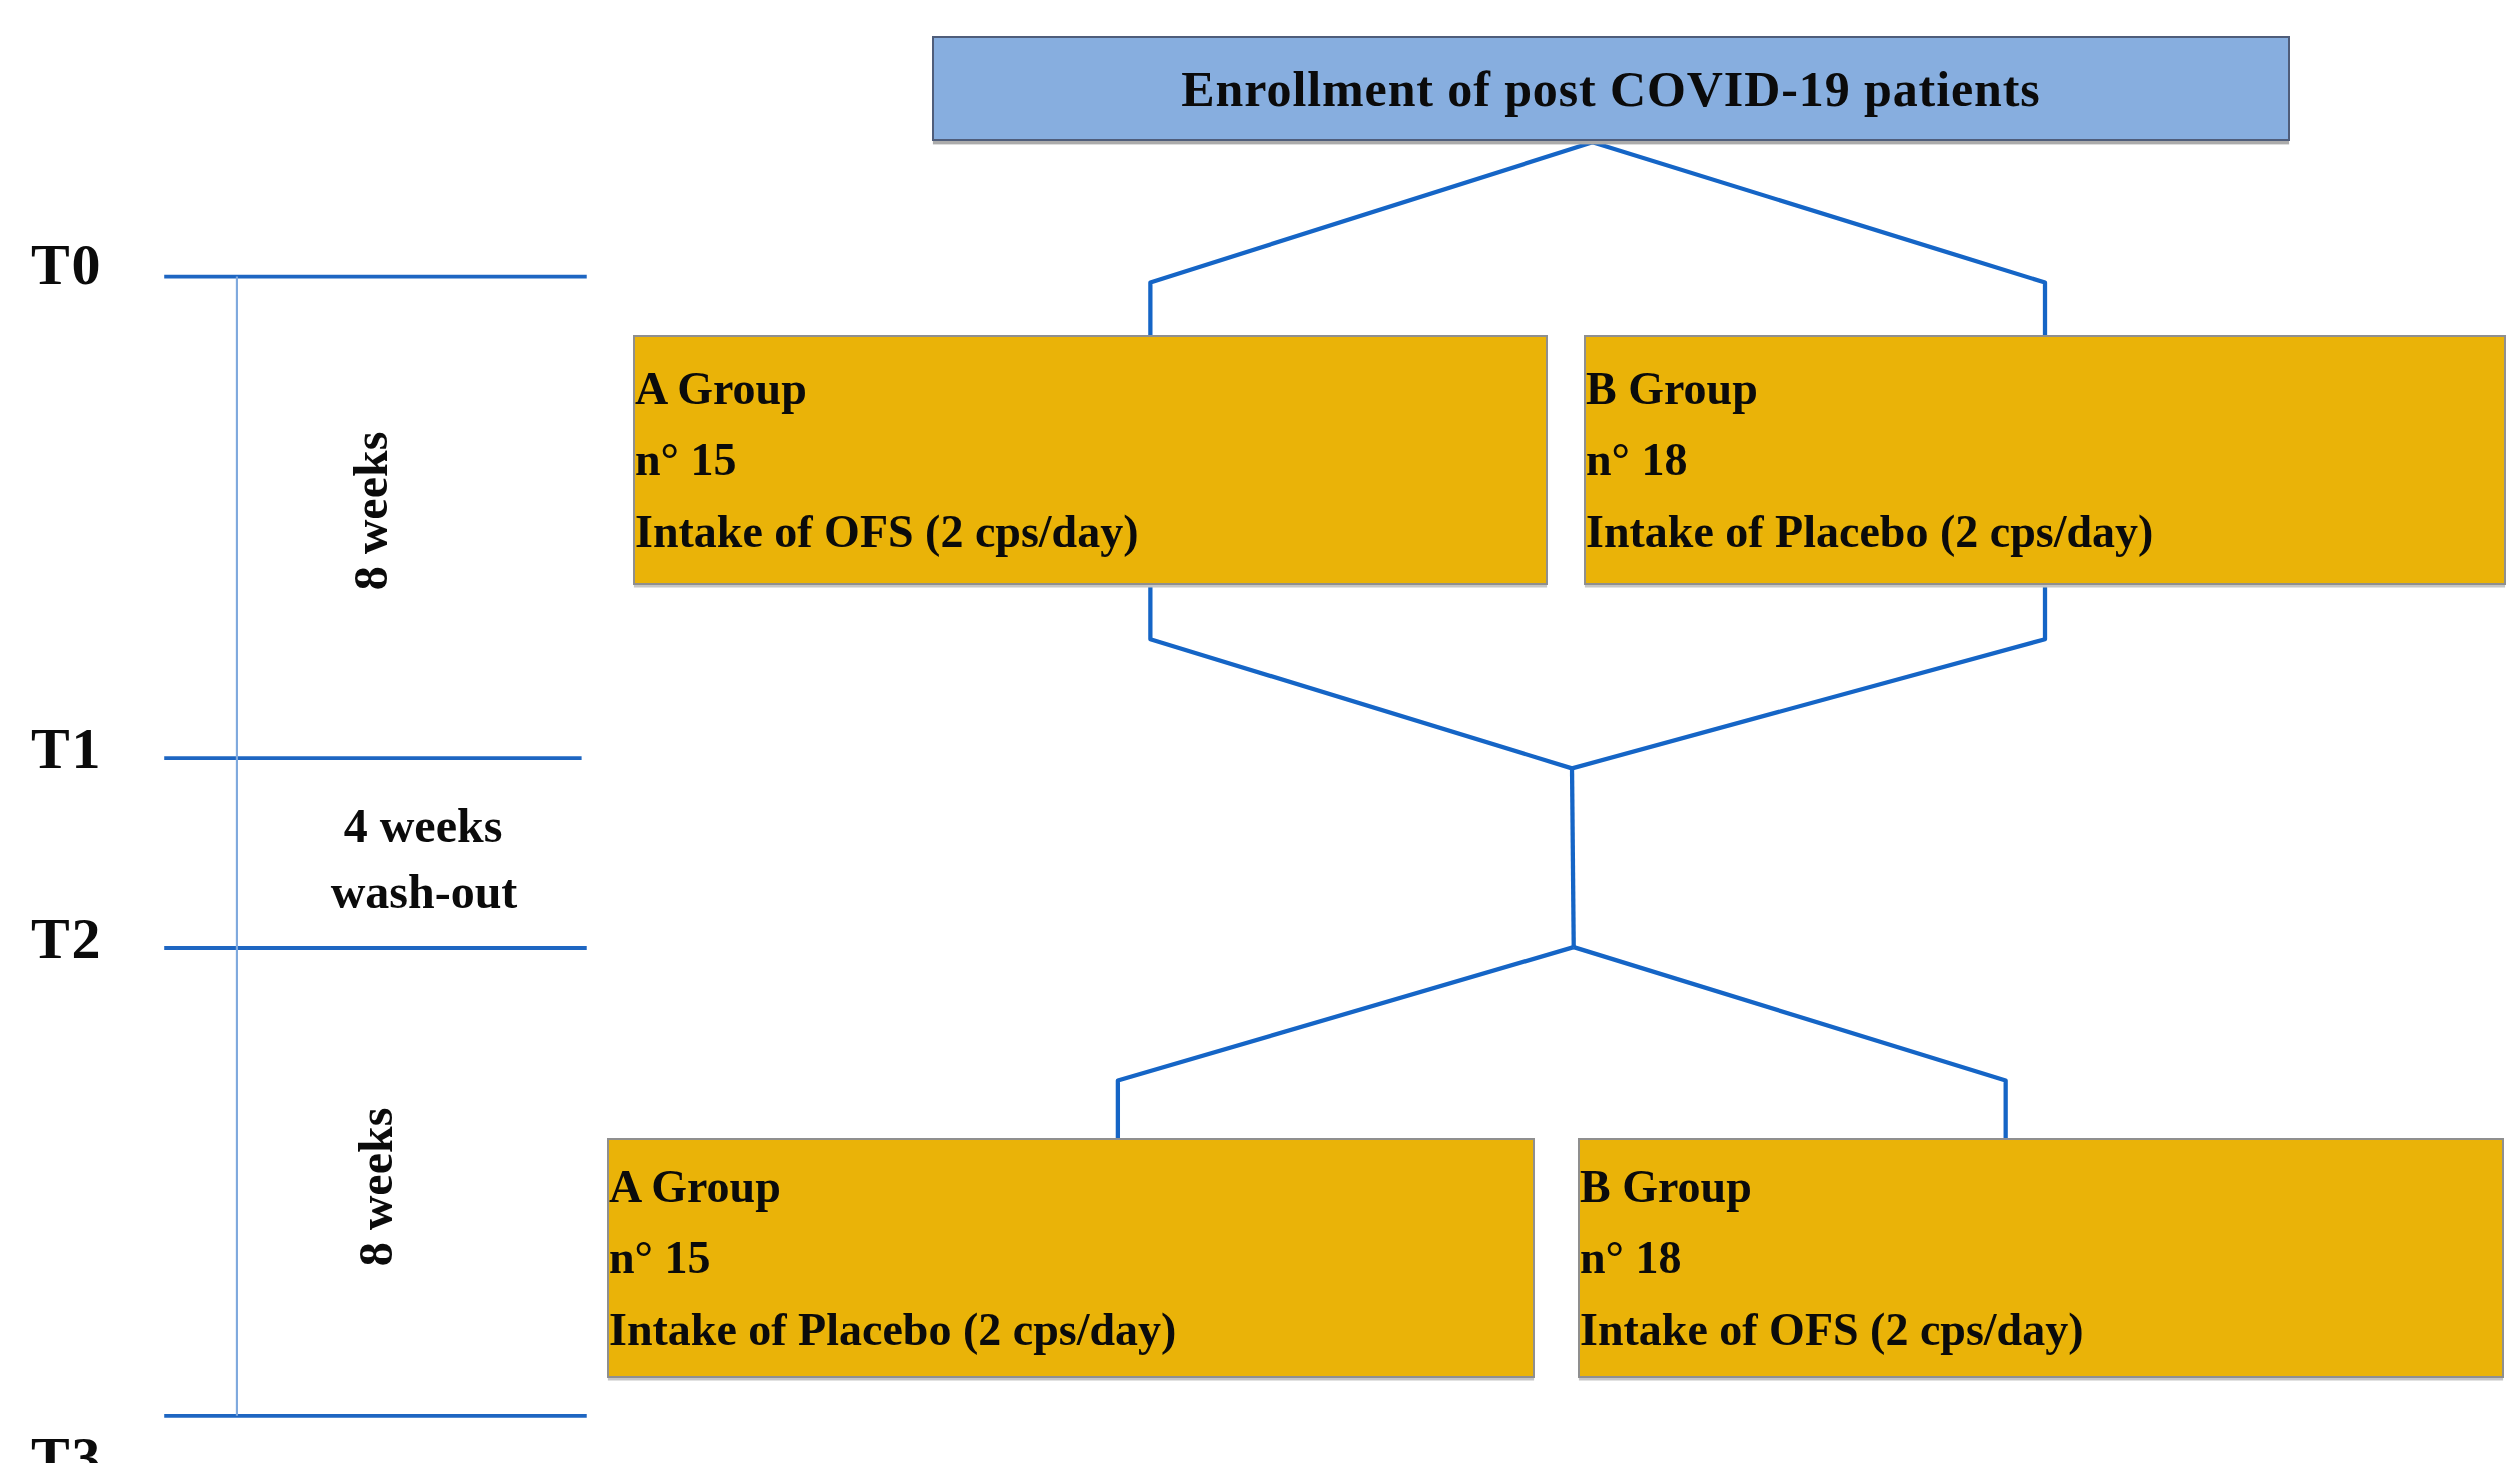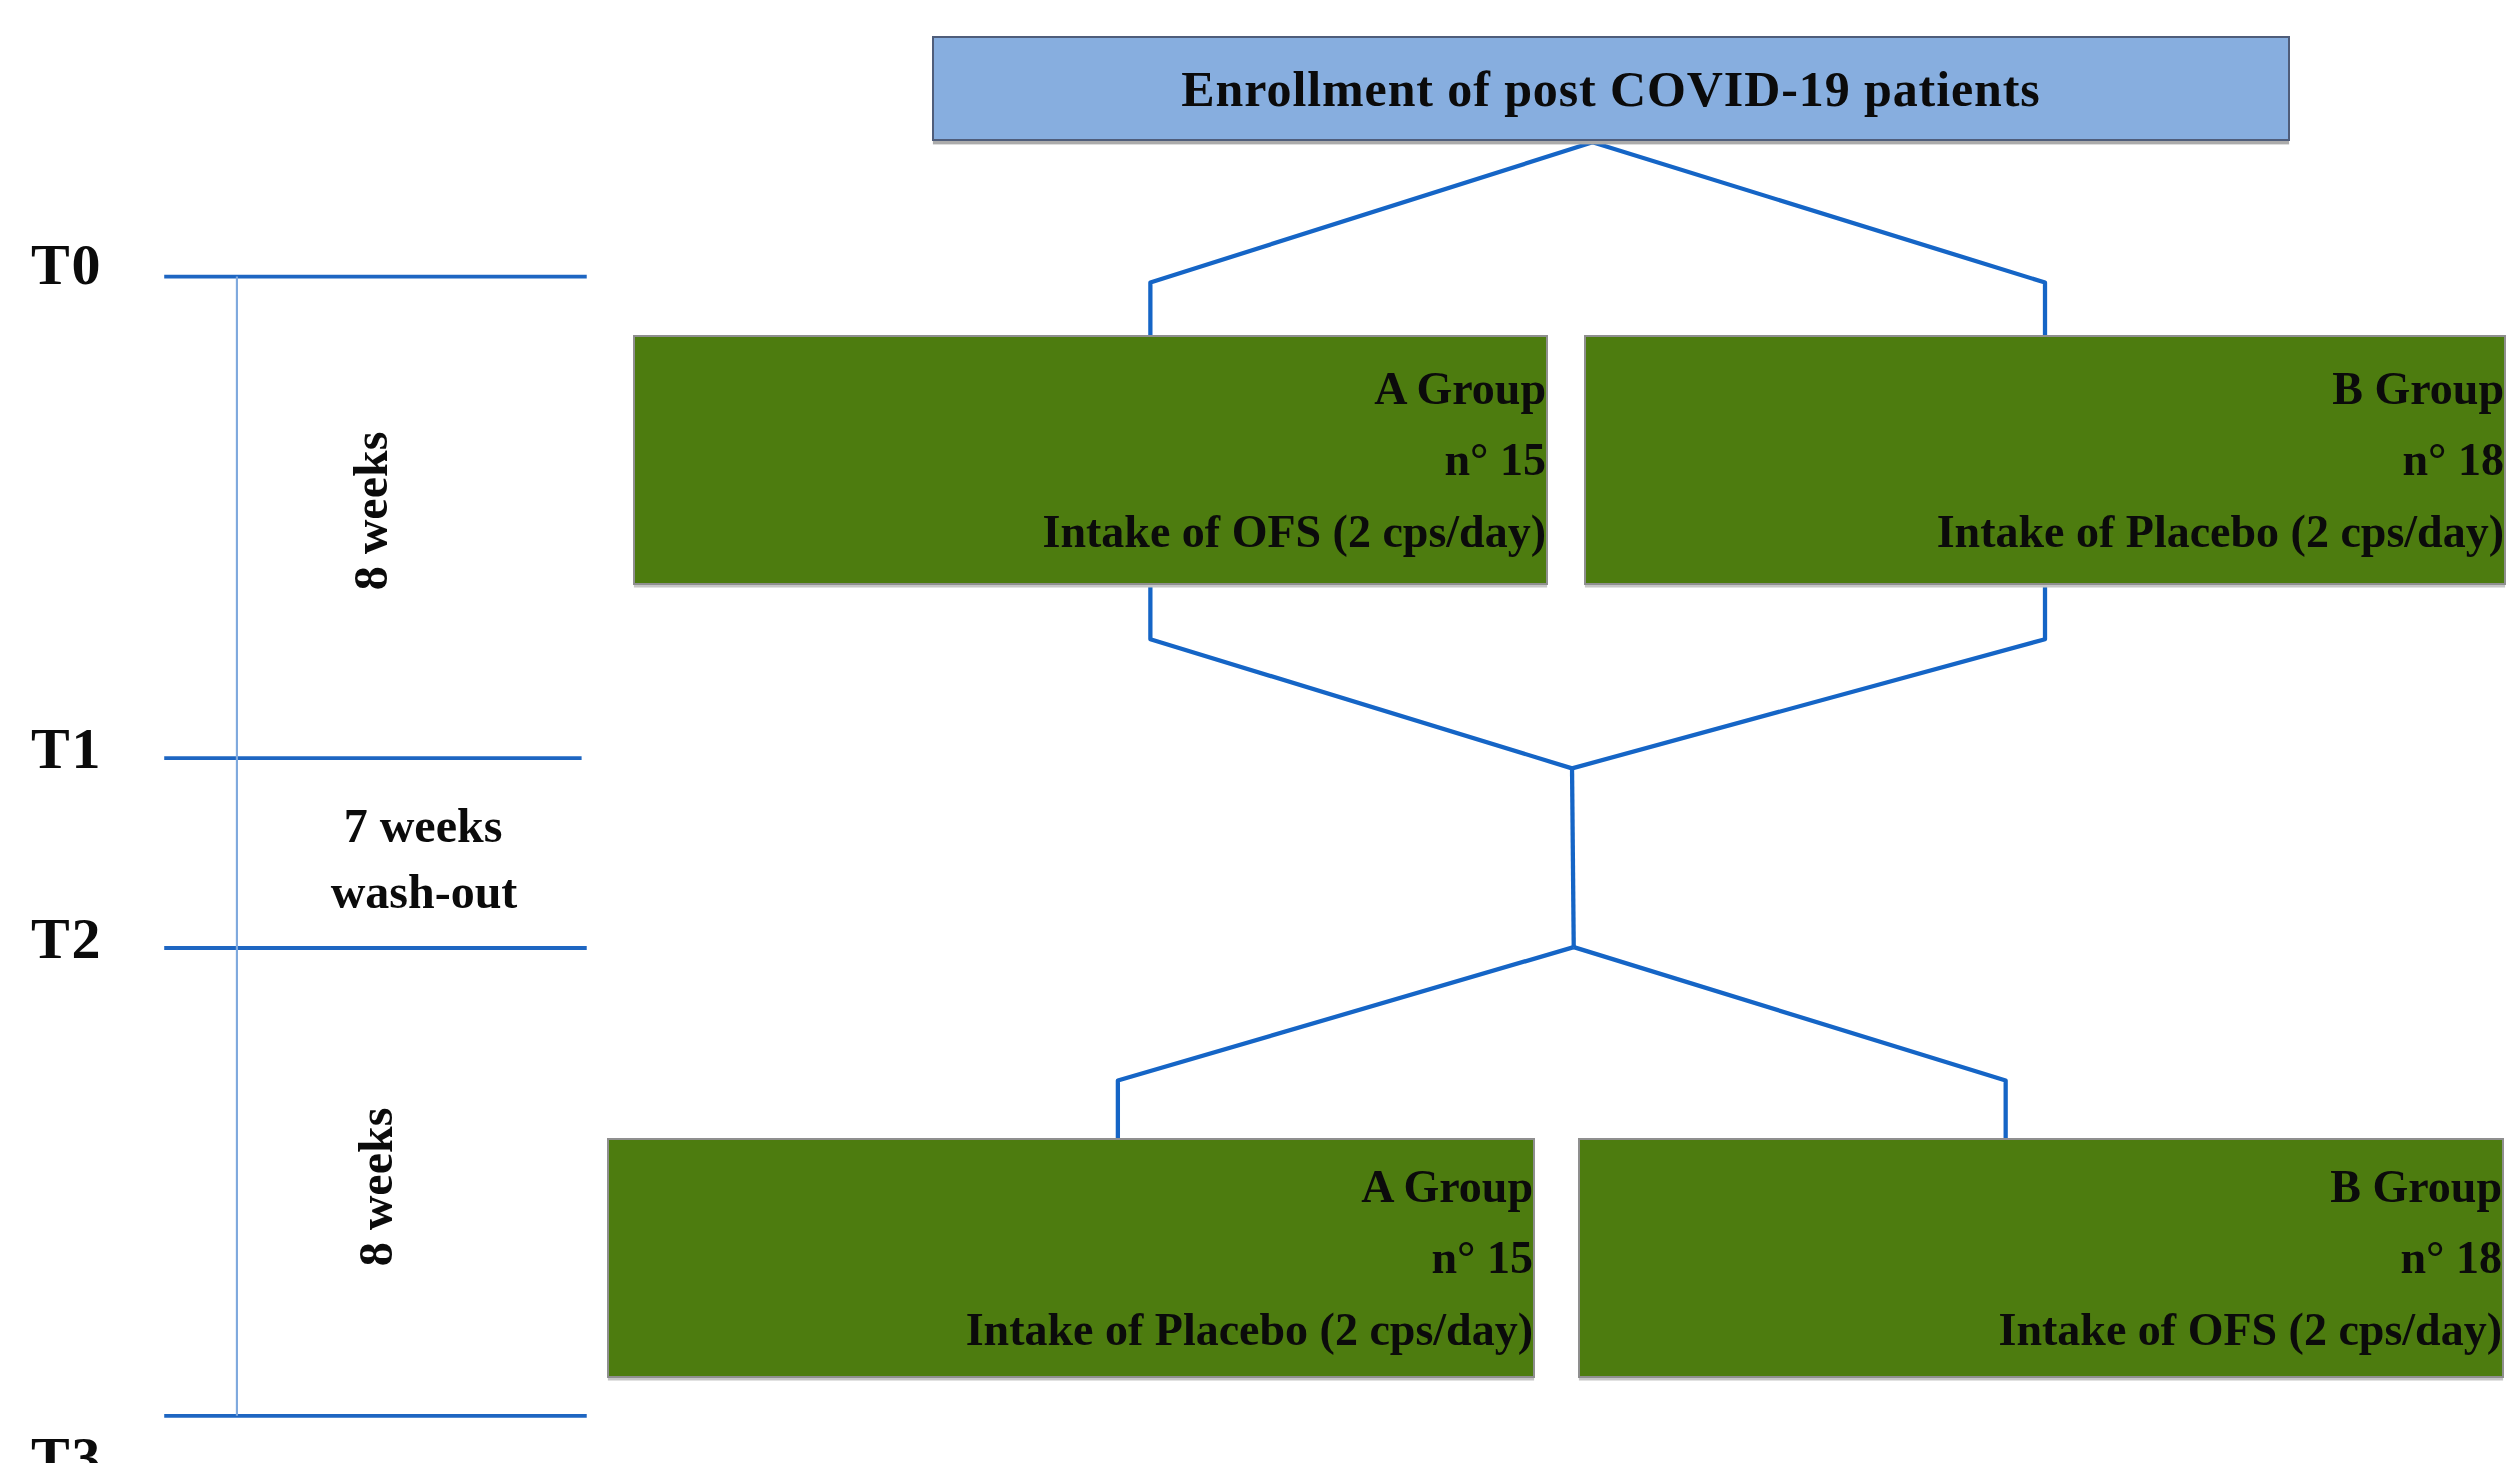--- a/index.html
+++ b/index.html
@@ -49,27 +49,27 @@
     box-shadow: 0 4.3px 0 -0.9px #ababab;
     display: flex;
     align-items: center;
     justify-content: center;
     font-size: 50px;
     font-weight: bold;
     letter-spacing: 0.9px;
   }
   .group-box {
     position: absolute;
-    background: #4d7c0f;
+    background: #eab308;
     border: 2.6px solid #8f8f8f;
     box-sizing: border-box;
     box-shadow: 0 3.4px 0 -0.9px #c6c6c6;
     display: flex;
     flex-direction: column;
-    align-items: flex-end;
+    align-items: flex-start;
     justify-content: center;
     text-align: center;
     font-size: 46px;
     font-weight: bold;
     line-height: 1.55;
   }
   .box-a  { left: 633px;  top: 335px;  width: 915px; height: 250px; }
   .box-b  { left: 1584px; top: 335px;  width: 922px; height: 250px; }
   .box-a2 { left: 607px;  top: 1138px; width: 928px; height: 240px; }
   .box-b2 { left: 1578px; top: 1138px; width: 926px; height: 240px; }
@@ -122,21 +122,21 @@
   <div class="title-box">
     <span>Enrollment of post COVID-19 patients</span>
   </div>
 
   <div class="tmark" style="top:228px;margin-top:8px;">T0</div>
   <div class="tmark" style="top:720px;">T1</div>
   <div class="tmark" style="top:910px;">T2</div>
   <div class="tmark" style="top:1381px;margin-top:48px;">T3</div>
 
   <div class="plabel rot" style="left:370px; top:511px;">8 weeks</div>
-  <div class="plabel" style="left:423px; top:825px;">7 weeks</div>
+  <div class="plabel" style="left:423px; top:825px;">4 weeks</div>
   <div class="plabel" style="left:424px; top:891px;">wash-out</div>
   <div class="plabel rot" style="left:375px; top:1187px;">8 weeks</div>
 
   <div class="group-box box-a">
     <div class="gline">A Group</div>
     <div class="gline">n° 15</div>
     <div class="gline">Intake of OFS (2 cps/day)</div>
   </div>
   <div class="group-box box-b">
     <div class="gline">B Group</div>

